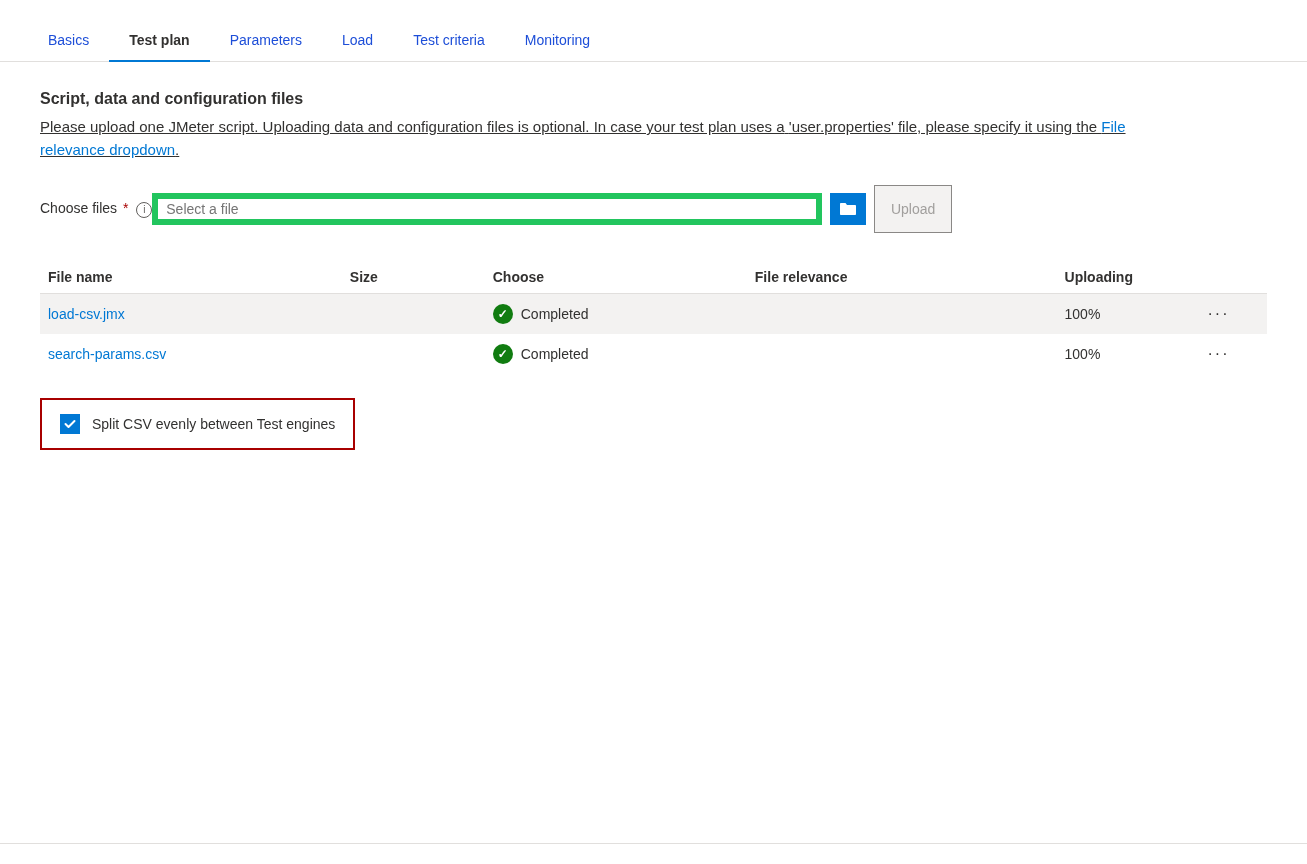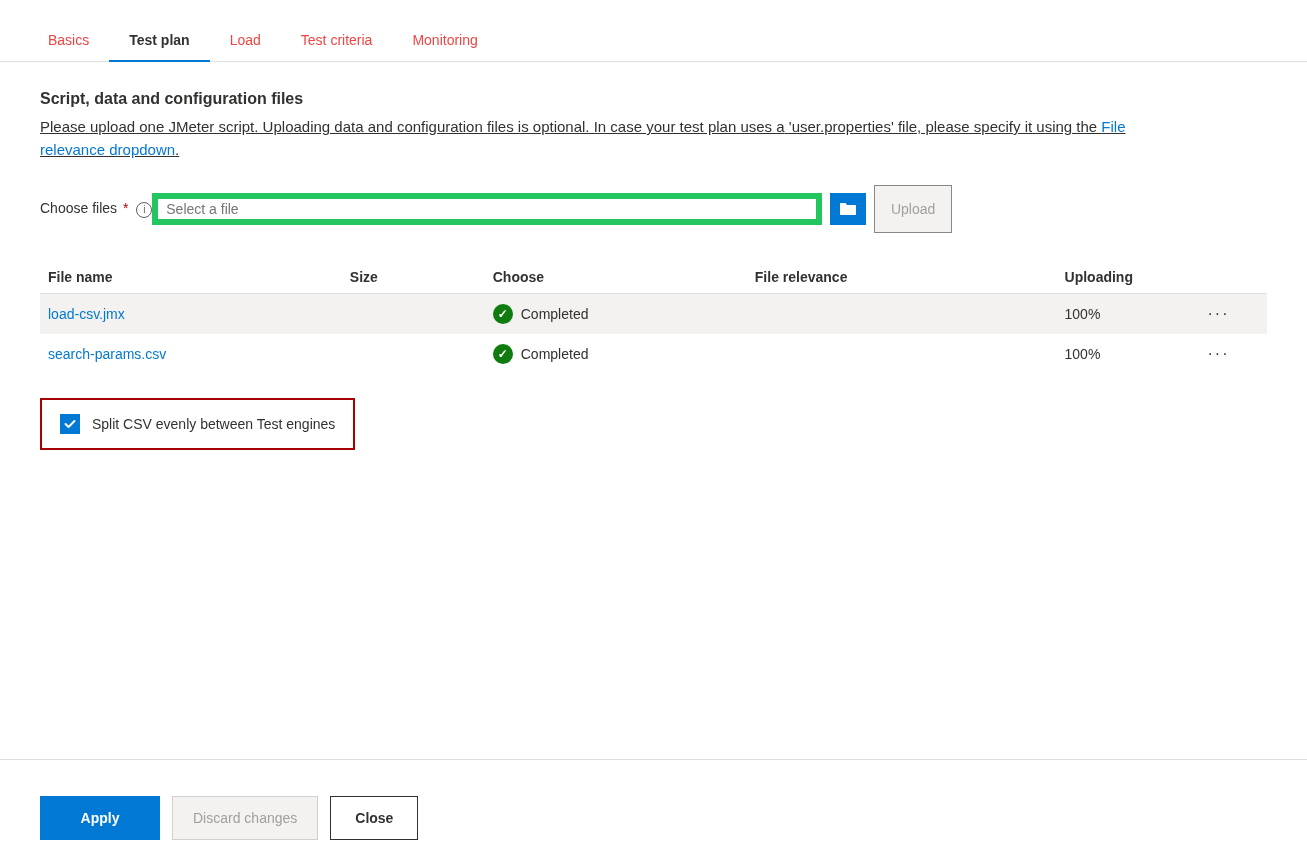--- a/index.html
+++ b/index.html
@@ -25,21 +25,21 @@
       align-items: flex-end;
       border-bottom: 1px solid #e1dfdd;
       padding: 20px 40px 0 40px;
       gap: 0;
     }
 
     .tab {
       padding: 12px 20px;
       cursor: pointer;
       font-size: 14px;
-      color: #ef4444;
+      color: #1d4ed8;
       border-bottom: 2px solid transparent;
       margin-bottom: -1px;
       white-space: nowrap;
     }
 
     .tab:first-child {
       padding-left: 8px;
     }
 
     .tab.active {
@@ -305,20 +305,21 @@
     .col-actions { width: 60px; }
   </style>
 </head>
 <body>
 
 <div class="page-container">
 
   <div class="tabs-container">
     <div class="tab">Basics</div>
     <div class="tab active">Test plan</div>
+    <div class="tab">Parameters</div>
     <div class="tab">Load</div>
     <div class="tab">Test criteria</div>
     <div class="tab">Monitoring</div>
   </div>
 
   <div class="content-area">
 
     <div class="section-title">Script, data and configuration files</div>
 
     <div class="section-description">
@@ -399,19 +400,14 @@
         <svg viewBox="0 0 12 12" fill="none">
           <path d="M1.5 6L4.5 9L10.5 3" stroke="white" stroke-width="2" stroke-linecap="round" stroke-linejoin="round"></path>
         </svg>
       </div>
       <span class="checkbox-label">Split CSV evenly between Test engines</span>
     </div>
 
   </div>
 
   <hr class="footer-divider">
-  <div class="footer-area">
-    <button class="btn-apply">Apply</button>
-    <button class="btn-discard">Discard changes</button>
-    <button class="btn-close">Close</button>
-  </div>
 
 </div>
 
 </body></html>

